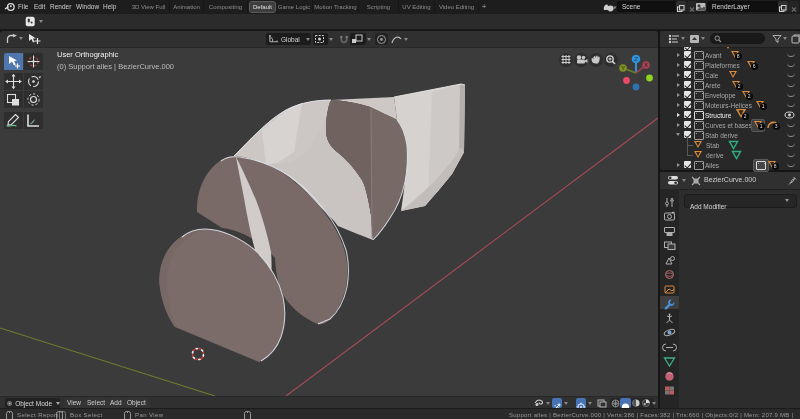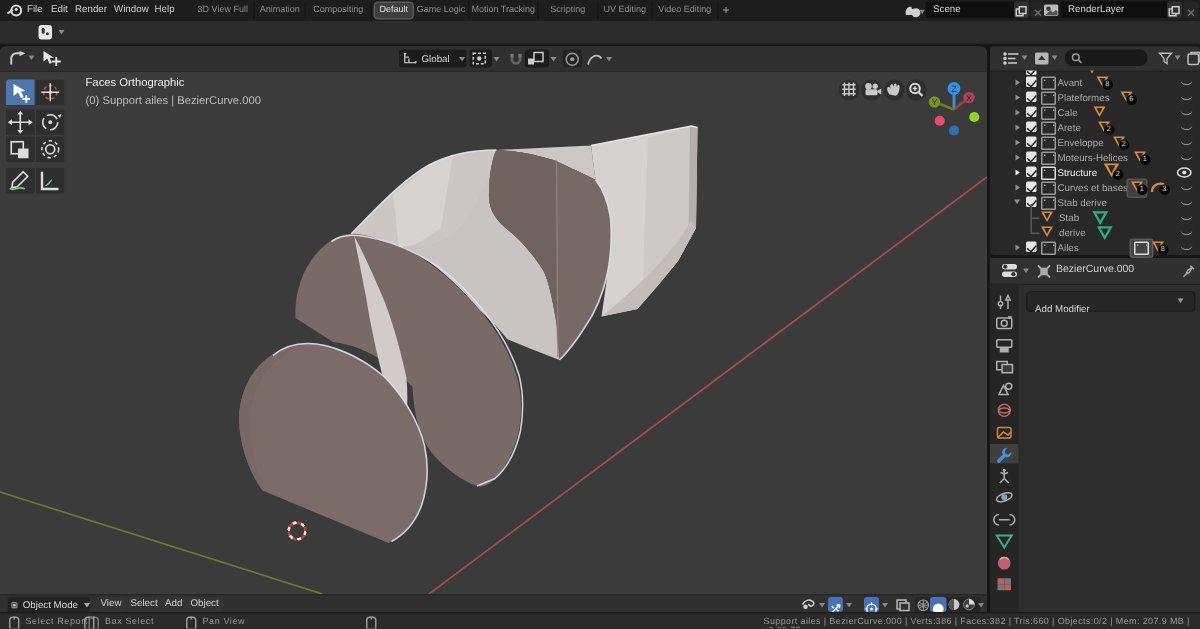--- a/index.html
+++ b/index.html
@@ -170,21 +170,21 @@
         </svg></div>
   <div class="abs" style="left:0;top:59px;width:19px;height:17px;background:#2e2e2e;border-radius:0 0 0 2px"><svg width="19" height="17" viewBox="0 0 19 17">
           <path d="M11.5 2.5 l3 3 l-7 7 l-3.6 0.6 l0.6 -3.6z" fill="none" stroke="#ddd" stroke-width="1.1"></path>
           <path d="M2.5 13.5 c3 2.5 6 -2 10 0.5" fill="none" stroke="#6fbf8f" stroke-width="1.2"></path>
         </svg></div>
   <div class="abs" style="left:20px;top:59px;width:19px;height:17px;background:#2e2e2e;border-radius:0 0 2px 0"><svg width="19" height="17" viewBox="0 0 19 17">
           <path d="M4 2.5 L4 14 L15 14" fill="none" stroke="#ddd" stroke-width="1.6"></path>
           <path d="M5.5 12.5 A8 8 0 0 0 11 7 Z" fill="#7fcf9f"></path>
         </svg></div>
  </div>
- <div class="abs" style="left:57px;top:19px;font-size:7.5px;color:#f2f2f2">Faces Orthographic</div>
+ <div class="abs" style="left:57px;top:19px;font-size:7.5px;color:#f2f2f2">User Orthographic</div>
  <div class="abs" style="left:57px;top:31px;font-size:7.5px;color:#bdbdbd">(0) Support ailes | BezierCurve.000</div>
 </div>
 <svg class="abs" style="left:0;top:47px" width="658" height="349" viewBox="0 47 658 349">
  <line x1="0" y1="328" x2="215" y2="396" stroke="#6d7c2e" stroke-width="1.1"></line>
  <line x1="286" y1="396" x2="658" y2="118" stroke="#a84b57" stroke-width="1.1"></line>
 
  <path d="M234,156 C250,140 268,120 286,110 C301,102 318,100 331,100 C328,105 326,118 326,132 C327,143 332,148 342,156 C349,162 357,172 362,180 C366,187 369,203 371,215 L373,240 L355,233 L338,226 C335,222 330,216 320,207 C308,193 296,181 281,171 C271,165 261,161 252,159 C246,157.5 240,156 234,156 Z" fill="#c9c3c1"></path>
  <path d="M234,156 C250,140 268,120 286,110 C301,102 318,100 331,100 C327,116 320,132 311,146 C303,157 294,162 283,164 C269,166 255,161 243,158 Z" fill="#ccc7c5"></path>
  <path d="M262,130 L288,109 L302,103 L294,152 L277,163 L266,165 Z" fill="#d7d3d1"></path>
 

